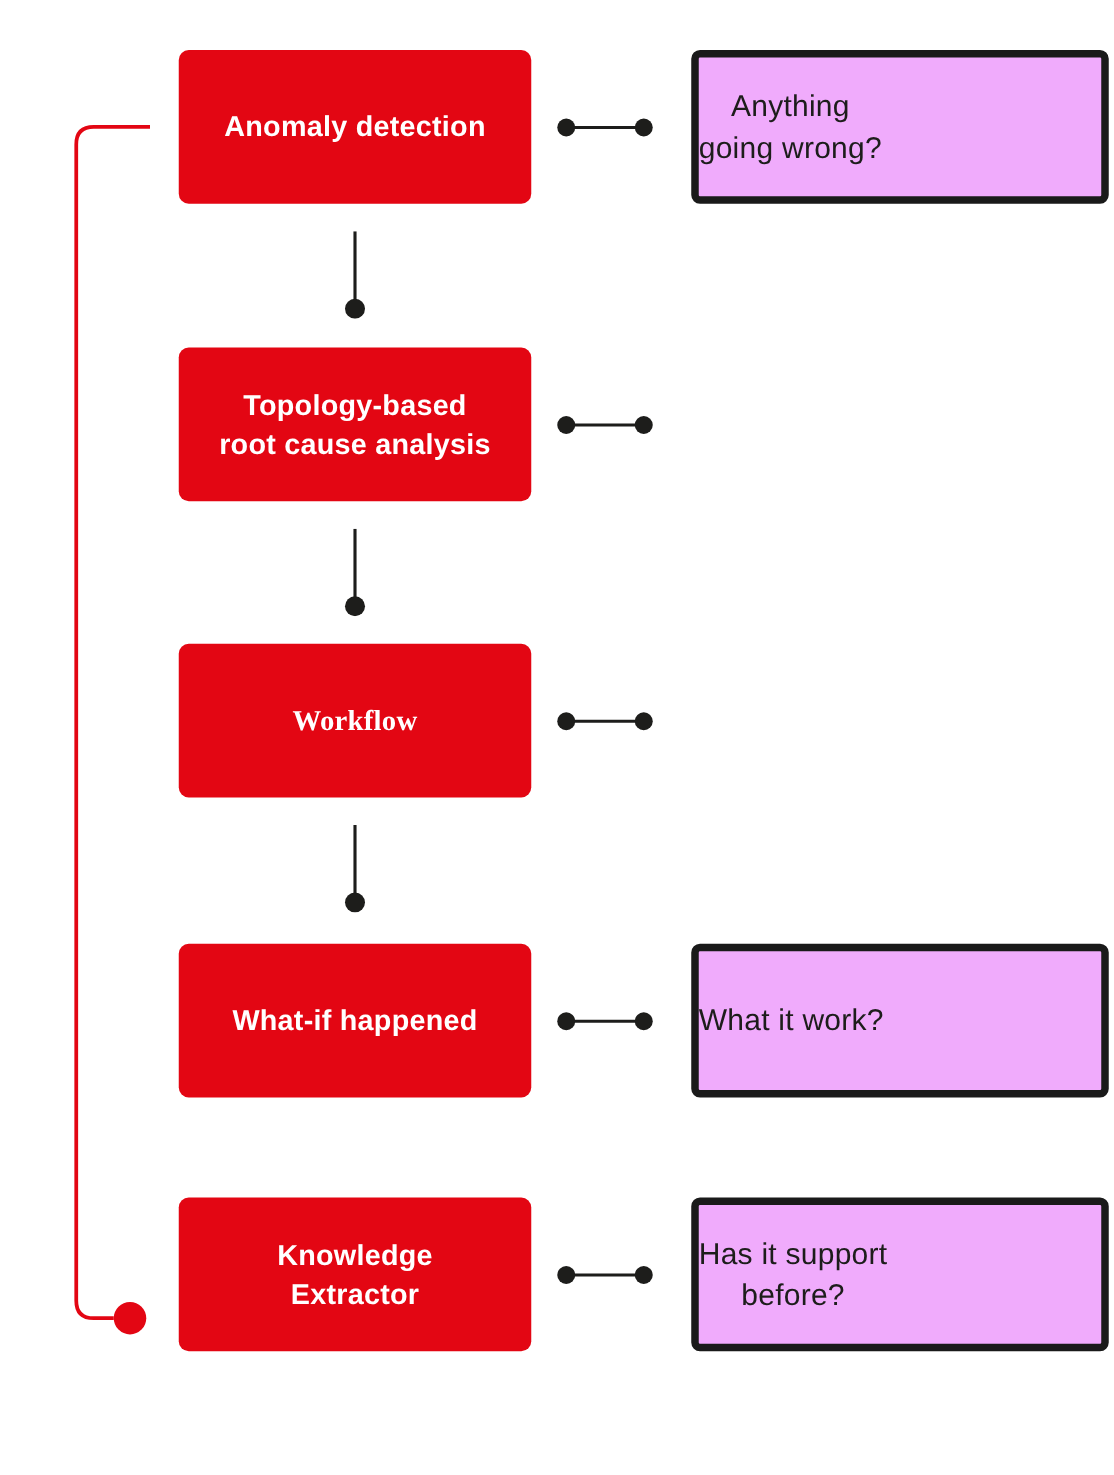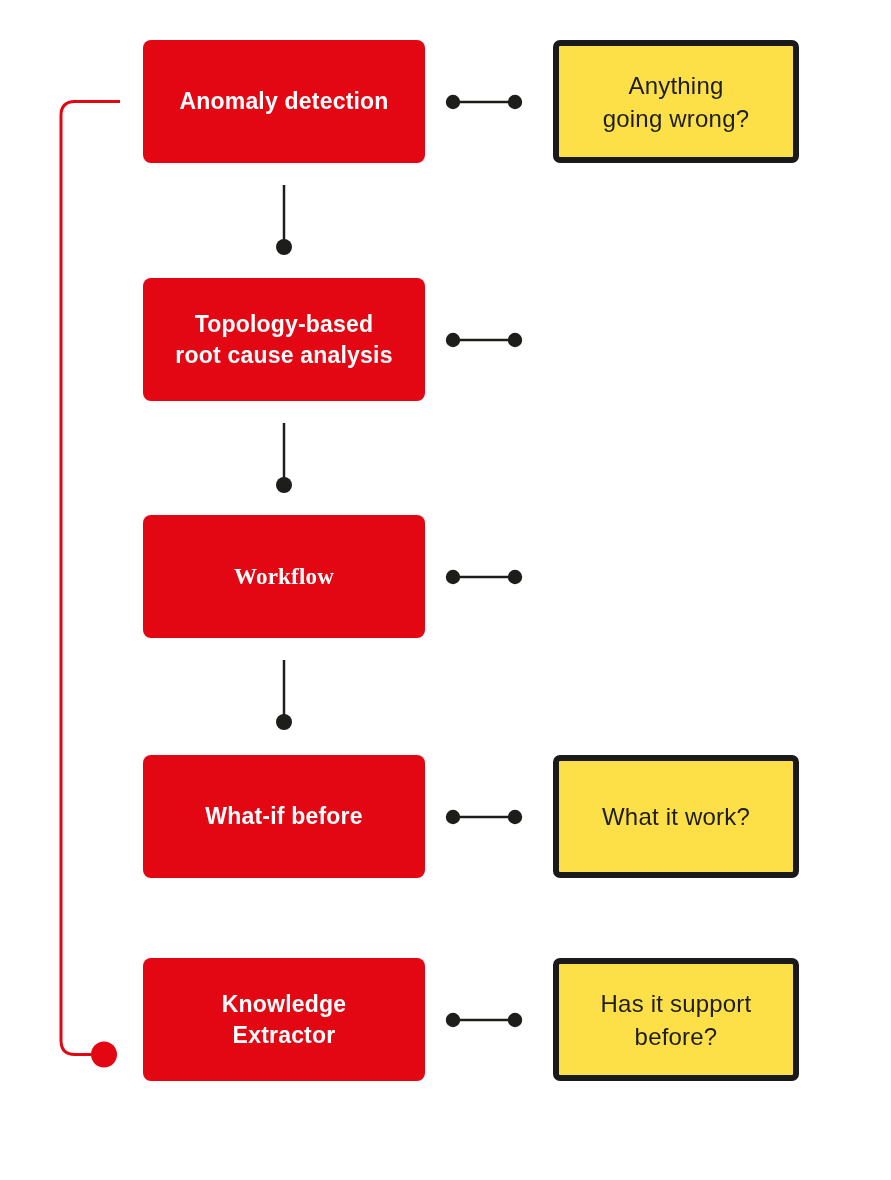--- a/index.html
+++ b/index.html
@@ -65,29 +65,28 @@
     font-weight: bold;
     line-height: 31px;
     letter-spacing: 0.2px;
     white-space: pre-line;
   }
 
   .question-box {
     position: absolute;
     left: 553px;
     top: 0;
-    width: 246px;
+    width: 334px;
     height: 123px;
     box-sizing: border-box;
-    background: #fde047;
+    background: #f0abfc;
     border: 6px solid var(--box-border, #1a1a1a);
     border-radius: 7px;
     display: flex;
     align-items: center;
-    justify-content: center;
     text-align: center;
   }
   .question-label {
     color: var(--ink-black, #1d1d1b);
     font-size: 24px;
     line-height: 33px;
     letter-spacing: 0.2px;
     white-space: pre-line;
   }
 
@@ -183,21 +182,21 @@
     </svg>
   </div>
 
   <svg class="vconn vconn-3" viewBox="0 0 18 70">
     <line x1="9" y1="0" x2="9" y2="62"></line>
     <circle cx="9" cy="62" r="8"></circle>
   </svg>
 
   <div class="row row-4">
     <div class="module-box">
-      <span class="module-label">What-if before</span>
+      <span class="module-label">What-if happened</span>
     </div>
     <svg class="dumbbell" viewBox="0 0 78 16">
       <line x1="8" y1="8" x2="70" y2="8"></line>
       <circle cx="8" cy="8" r="7.2"></circle>
       <circle cx="70" cy="8" r="7.2"></circle>
     </svg>
     <div class="question-box">
       <span class="question-label">What it work?</span>
     </div>
   </div>

